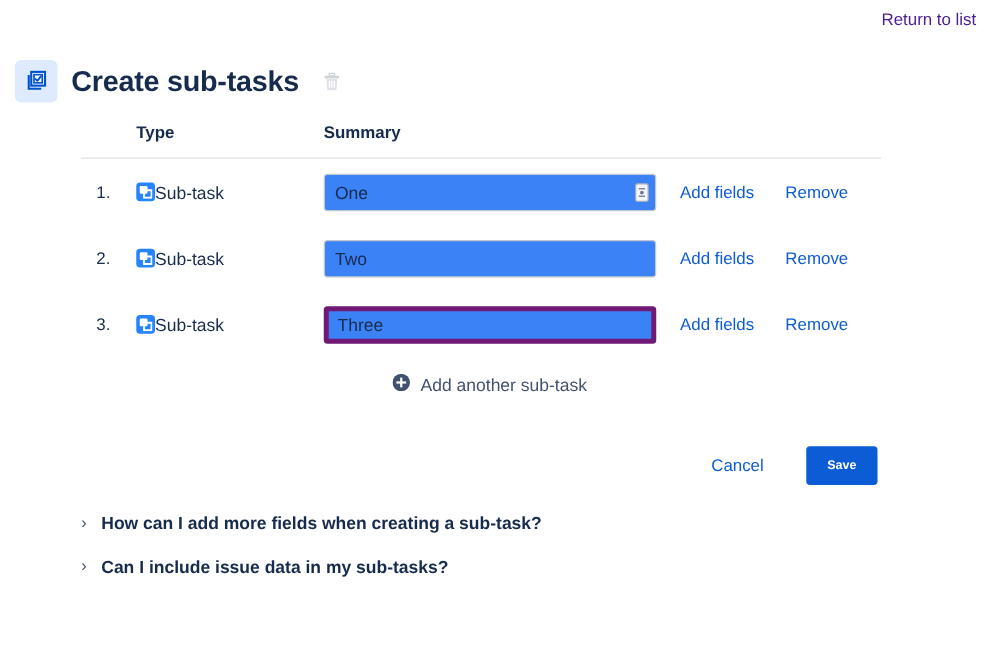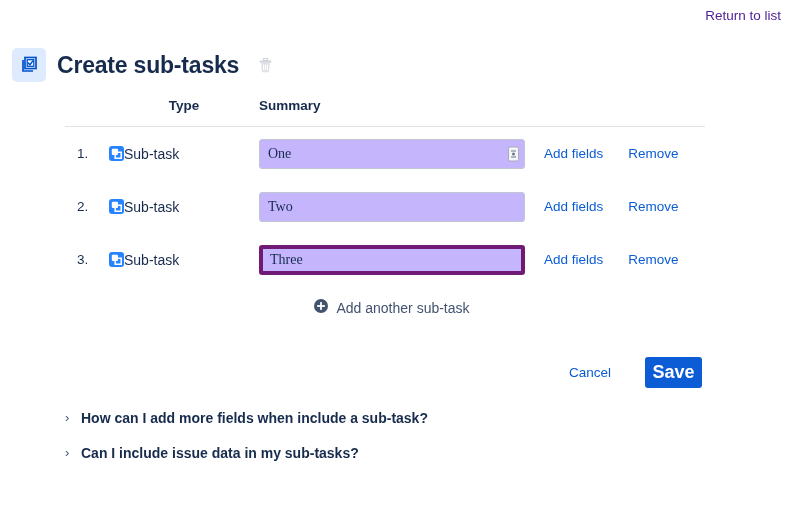--- a/index.html
+++ b/index.html
@@ -78,21 +78,21 @@
   .table-head {
     display: flex;
     align-items: flex-start;
     font-size: 13.5px;
     font-weight: bold;
     color: #172B4D;
     padding-bottom: 13px;
     border-bottom: 1px solid #DFE1E6;
   }
   .col-num    { width: 44px; flex: none; }
-  .col-type   { width: 150px; flex: none; text-align: center; }
+  .col-type   { width: 150px; flex: none; }
   .col-summary{ width: 268px; flex: none; }
   .col-actions{ flex: 1; }
 
   .table-row {
     display: flex;
     align-items: center;
     height: 53px;
     font-size: 14px;
     color: #172B4D;
   }
@@ -125,22 +125,22 @@
   .row-summary {
     width: 268px;
     flex: none;
     position: relative;
   }
   .summary-input {
     width: 266px;
     height: 30px;
     border: 1px solid #C1C7D0;
     border-radius: 3px;
-    background: #c4b5fd;
-    font-family: Liberation Serif, serif;
+    background: #3b82f6;
+    font-family: Liberation Sans, sans-serif;
     font-size: 14px;
     color: #172B4D;
     padding: 0 28px 0 8px;
     outline: none;
   }
   .summary-input.focused {
     border: 4px solid #701a75;
     padding-left: 7px;
   }
   .grip-icon {
@@ -225,21 +225,21 @@
     border: none;
     cursor: pointer;
     padding: 6px 4px;
     font-family: "Liberation Sans", sans-serif;
   }
   .save-btn {
     width: 57px;
     height: 31px;
     background: #0B5CD5;
     color: #FFFFFF;
-    font-size: 18px;
+    font-size: 10px;
     font-weight: bold;
     border: none;
     border-radius: 3px;
     cursor: pointer;
     font-family: "Liberation Sans", sans-serif;
   }
 
   
   .faq-list {
     position: absolute;
@@ -382,19 +382,19 @@
 </div>
 
 <div class="form-footer">
   <button class="cancel-btn">Cancel</button>
   <button class="save-btn">Save</button>
 </div>
 
 <div class="faq-list">
   <div class="faq-item">
     <span class="faq-chevron">›</span>
-    <span class="faq-label">How can I add more fields when include a sub-task?</span>
+    <span class="faq-label">How can I add more fields when creating a sub-task?</span>
   </div>
   <div class="faq-item">
     <span class="faq-chevron">›</span>
     <span class="faq-label">Can I include issue data in my sub-tasks?</span>
   </div>
 </div>
 
 </body></html>

